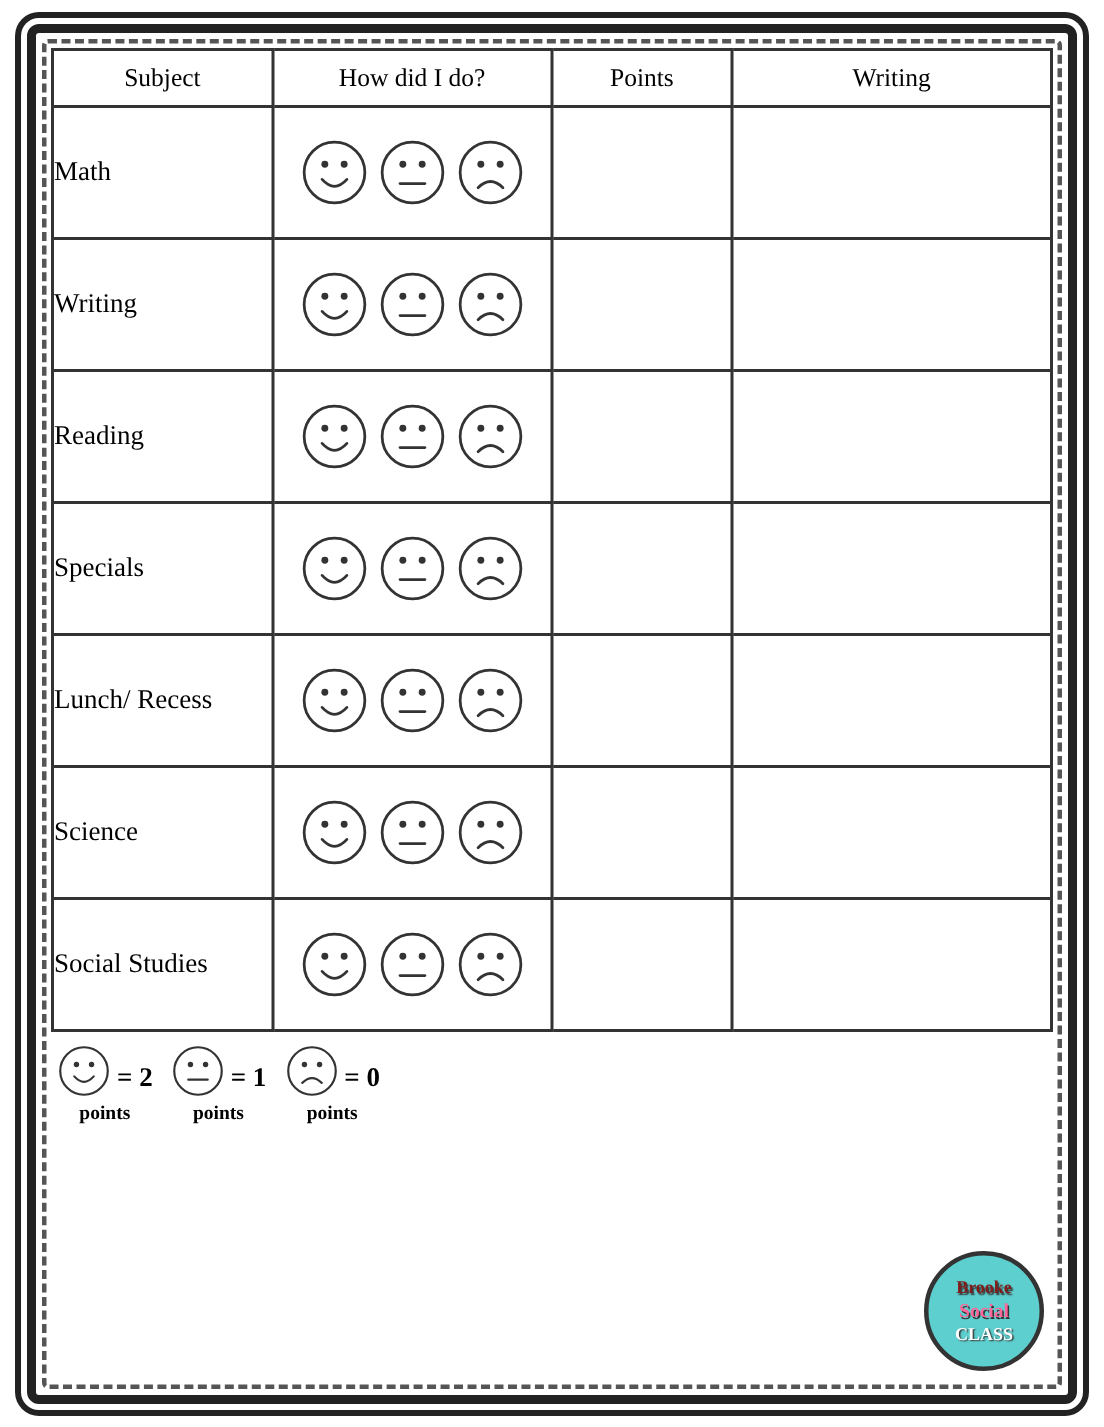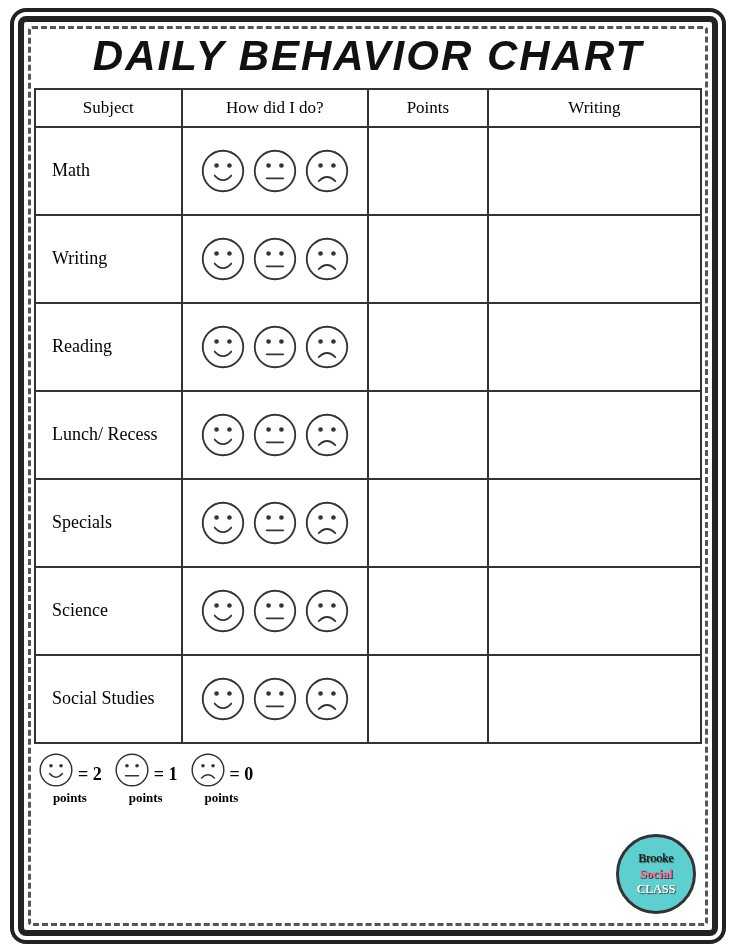--- a/index.html
+++ b/index.html
@@ -50,21 +50,21 @@
     }
 
     .chart-table {
       width: 100%;
       border-collapse: collapse;
       border: 2px solid #333;
     }
 
     .chart-table th, .chart-table td {
       border: 2px solid #333;
-      padding: 4px 16px;
+      padding: 4px 0;
       vertical-align: middle;
     }
 
     .chart-table th {
       text-align: center;
       font-size: 17px;
       font-weight: normal;
       background: #fff;
       padding: 8px 4px;
     }
@@ -165,22 +165,22 @@
       font-size: 11px;
       font-weight: bold;
       color: #fff;
       text-align: center;
       font-family: 'Comic Sans MS', cursive;
       overflow: hidden;
     }
 
     .brand-circle .brooke {
       font-size: 12px;
-      font-weight: 400;
-      color: #000000;
+      font-weight: 700;
+      color: #7f1d1d;
       text-shadow: 1px 1px 1px #333;
     }
 
     .brand-circle .reagans {
       font-size: 13px;
       font-weight: 900;
       color: #ff6699;
       text-shadow: 1px 1px 0 #333;
     }
 
@@ -194,21 +194,20 @@
     .legend-row {
       display: flex;
       align-items: center;
       gap: 4px;
     }
   </style>
 </head>
 <body>
 
 <div class="page">
-  <div class="title">Daily Behavior Chart</div>
 
   <table class="chart-table">
     <thead>
       <tr>
         <th class="col-subject">Subject</th>
         <th class="col-how">How did I do?</th>
         <th class="col-points">Points</th>
         <th class="col-comments">Writing</th>
       </tr>
     </thead>
@@ -288,48 +287,48 @@
         <circle cx="18" cy="19" r="2.5" fill="#333"></circle>
         <circle cx="32" cy="19" r="2.5" fill="#333"></circle>
         <path d="M16 36 Q25 27 34 36" fill="none" stroke="#333" stroke-width="2" stroke-linecap="round"></path>
       </svg>
     </div>
           </td>
           <td class="col-points"></td>
           <td class="col-comments"></td>
         </tr>
         <tr>
+          <td class="subject-cell col-subject">Specials</td>
+          <td class="faces-cell col-how">
+            <div class="faces-container">
+      <svg class="face" viewBox="0 0 50 50" xmlns="http://www.w3.org/2000/svg">
+        <circle cx="25" cy="25" r="22" fill="none" stroke="#333" stroke-width="2"></circle>
+        <circle cx="18" cy="19" r="2.5" fill="#333"></circle>
+        <circle cx="32" cy="19" r="2.5" fill="#333"></circle>
+        <path d="M16 30 Q25 40 34 30" fill="none" stroke="#333" stroke-width="2" stroke-linecap="round"></path>
+      </svg>
+      <svg class="face" viewBox="0 0 50 50" xmlns="http://www.w3.org/2000/svg">
+        <circle cx="25" cy="25" r="22" fill="none" stroke="#333" stroke-width="2"></circle>
+        <circle cx="18" cy="19" r="2.5" fill="#333"></circle>
+        <circle cx="32" cy="19" r="2.5" fill="#333"></circle>
+        <line x1="16" y1="33" x2="34" y2="33" stroke="#333" stroke-width="2" stroke-linecap="round"></line>
+      </svg>
+      <svg class="face" viewBox="0 0 50 50" xmlns="http://www.w3.org/2000/svg">
+        <circle cx="25" cy="25" r="22" fill="none" stroke="#333" stroke-width="2"></circle>
+        <circle cx="18" cy="19" r="2.5" fill="#333"></circle>
+        <circle cx="32" cy="19" r="2.5" fill="#333"></circle>
+        <path d="M16 36 Q25 27 34 36" fill="none" stroke="#333" stroke-width="2" stroke-linecap="round"></path>
+      </svg>
+    </div>
+          </td>
+          <td class="col-points"></td>
+          <td class="col-comments"></td>
+        </tr>
+        <tr>
           <td class="subject-cell col-subject">Lunch/ Recess</td>
-          <td class="faces-cell col-how">
-            <div class="faces-container">
-      <svg class="face" viewBox="0 0 50 50" xmlns="http://www.w3.org/2000/svg">
-        <circle cx="25" cy="25" r="22" fill="none" stroke="#333" stroke-width="2"></circle>
-        <circle cx="18" cy="19" r="2.5" fill="#333"></circle>
-        <circle cx="32" cy="19" r="2.5" fill="#333"></circle>
-        <path d="M16 30 Q25 40 34 30" fill="none" stroke="#333" stroke-width="2" stroke-linecap="round"></path>
-      </svg>
-      <svg class="face" viewBox="0 0 50 50" xmlns="http://www.w3.org/2000/svg">
-        <circle cx="25" cy="25" r="22" fill="none" stroke="#333" stroke-width="2"></circle>
-        <circle cx="18" cy="19" r="2.5" fill="#333"></circle>
-        <circle cx="32" cy="19" r="2.5" fill="#333"></circle>
-        <line x1="16" y1="33" x2="34" y2="33" stroke="#333" stroke-width="2" stroke-linecap="round"></line>
-      </svg>
-      <svg class="face" viewBox="0 0 50 50" xmlns="http://www.w3.org/2000/svg">
-        <circle cx="25" cy="25" r="22" fill="none" stroke="#333" stroke-width="2"></circle>
-        <circle cx="18" cy="19" r="2.5" fill="#333"></circle>
-        <circle cx="32" cy="19" r="2.5" fill="#333"></circle>
-        <path d="M16 36 Q25 27 34 36" fill="none" stroke="#333" stroke-width="2" stroke-linecap="round"></path>
-      </svg>
-    </div>
-          </td>
-          <td class="col-points"></td>
-          <td class="col-comments"></td>
-        </tr>
-        <tr>
-          <td class="subject-cell col-subject">Specials</td>
           <td class="faces-cell col-how">
             <div class="faces-container">
       <svg class="face" viewBox="0 0 50 50" xmlns="http://www.w3.org/2000/svg">
         <circle cx="25" cy="25" r="22" fill="none" stroke="#333" stroke-width="2"></circle>
         <circle cx="18" cy="19" r="2.5" fill="#333"></circle>
         <circle cx="32" cy="19" r="2.5" fill="#333"></circle>
         <path d="M16 30 Q25 40 34 30" fill="none" stroke="#333" stroke-width="2" stroke-linecap="round"></path>
       </svg>
       <svg class="face" viewBox="0 0 50 50" xmlns="http://www.w3.org/2000/svg">
         <circle cx="25" cy="25" r="22" fill="none" stroke="#333" stroke-width="2"></circle>

